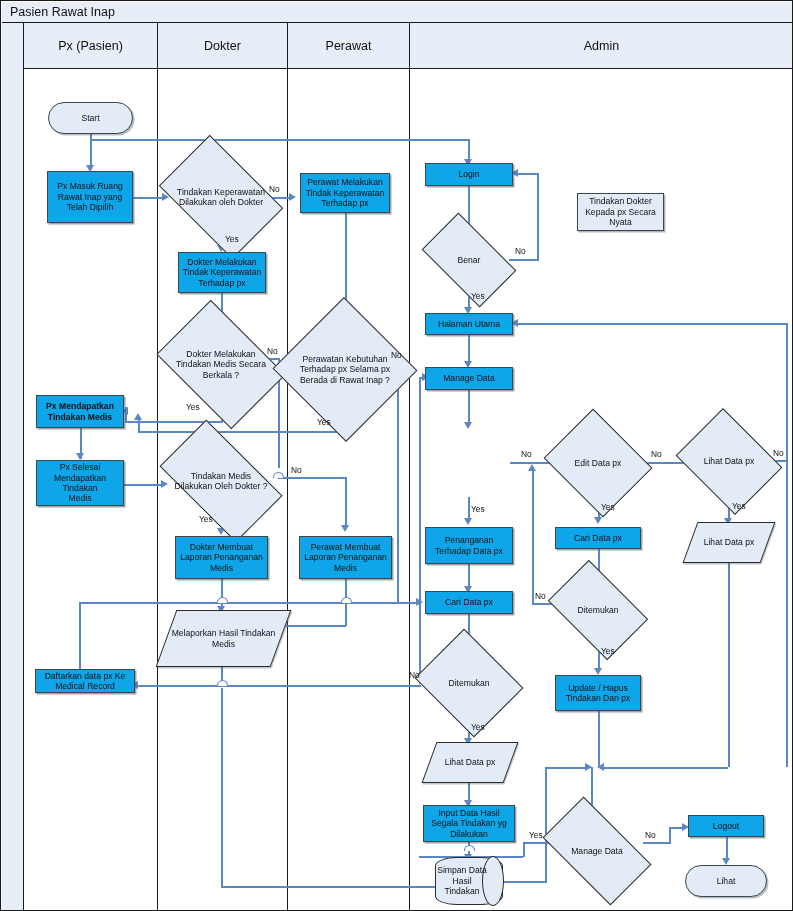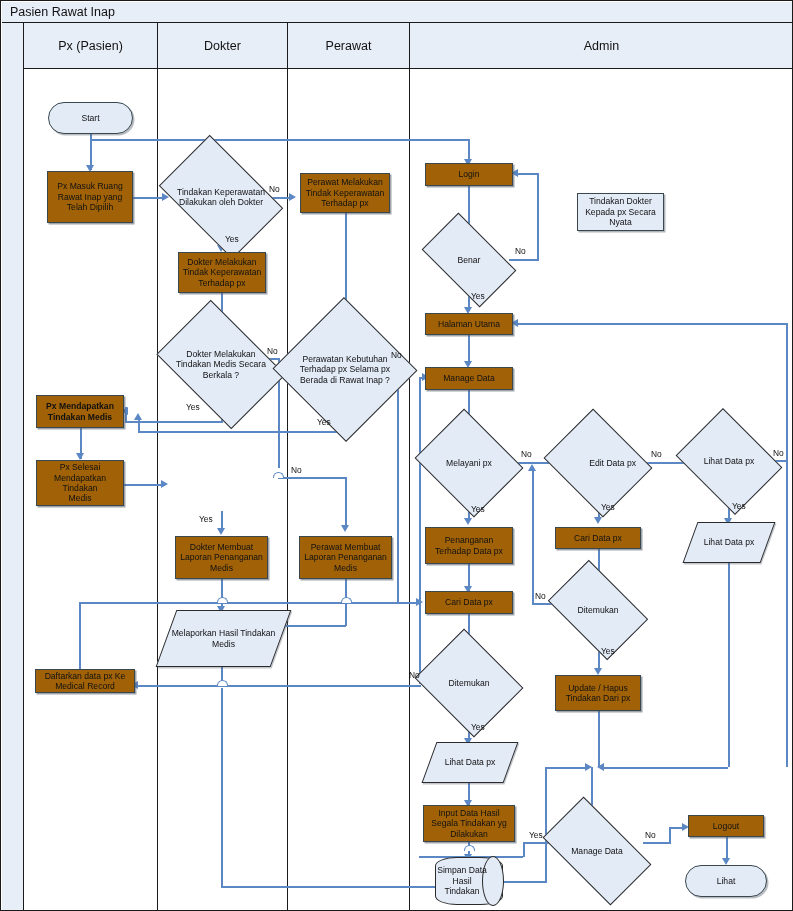--- a/index.html
+++ b/index.html
@@ -19,21 +19,21 @@
       box-sizing:border-box;display:flex;align-items:center;justify-content:center;
       font-size:12.5px;color:#111;}
   .lane-body{position:absolute;top:68px;height:842px;background:#ffffff;
       border-right:1.5px solid #1a1a1a;box-sizing:border-box;}
   .lane-body.last,.lane-head.last{border-right:none;}
 
   
   .shape{position:absolute;box-sizing:border-box;display:flex;align-items:center;
       justify-content:center;text-align:center;color:#111;font-size:8.6px;line-height:1.22;
       z-index:6;}
-  .proc{background:#a16207;border:1.2px solid #39484f;
+  .proc{background:#0ea5e9;border:1.2px solid #39484f;
       box-shadow:1.5px 1.5px 0 rgba(80,90,100,.55);}
   .term{background:#e3ebf7;border:1.2px solid #39484f;border-radius:18px;
       box-shadow:1.5px 1.5px 0 rgba(80,90,100,.4);}
   .note{background:#e3ebf7;border:1.2px solid #39484f;
       box-shadow:1.5px 1.5px 0 rgba(80,90,100,.45);}
   .dec{background:transparent;border:none;}
   .dec .decbg{position:absolute;inset:0;background:#e3ebf7;border:1.2px solid #2b2b2b;
       transform:rotate(45deg);transform-origin:center;box-sizing:border-box;}
   .dec .dectxt{position:relative;z-index:2;padding:0 4px;}
   .io{background:transparent;border:none;}
@@ -286,20 +286,24 @@
     <div class="dectxt">Tindakan Keperawatan Dilakukan oleh Dokter</div>
   </div>
 
   <div class="shape proc" style="left:177px;top:251px;width:88px;height:41px;padding:2px 3px;">Dokter Melakukan Tindak Keperawatan Terhadap px</div>
 
   <div class="shape dec" style="left:167px;top:325px;width:106px;height:77px;">
     <div class="decbg"></div>
     <div class="dectxt">Dokter Melakukan Tindakan Medis Secara Berkala ?</div>
   </div>
 
+  <div class="shape dec" style="left:166px;top:447px;width:108px;height:66px;">
+    <div class="decbg"></div>
+    <div class="dectxt">Tindakan Medis Dilakukan Oleh Dokter ?</div>
+  </div>
 
   <div class="shape proc" style="left:174px;top:535px;width:93px;height:43px;padding:2px 3px;">Dokter Membuat Laporan Penanganan Medis</div>
 
   <div class="shape io" style="left:165px;top:609px;width:115px;height:57px;">
     <div class="iobg"></div>
     <div class="iotxt">Melaporkan Hasil Tindakan Medis</div>
   </div>
 
   <div class="shape proc" style="left:299px;top:172px;width:90px;height:40px;padding:2px 3px;">Perawat Melakukan Tindak Keperawatan Terhadap px</div>
 
@@ -316,24 +320,20 @@
 
   <div class="shape dec" style="left:427px;top:233px;width:82px;height:52px;">
     <div class="decbg"></div>
     <div class="dectxt">Benar</div>
   </div>
 
   <div class="shape proc" style="left:424px;top:312px;width:88px;height:22px;">Halaman Utama</div>
 
   <div class="shape proc" style="left:424px;top:366px;width:88px;height:23px;">Manage Data</div>
 
-  <div class="shape dec" style="left:426px;top:427px;width:84px;height:70px;">
-    <div class="decbg"></div>
-    <div class="dectxt">Melayani px</div>
-  </div>
 
   <div class="shape proc" style="left:424px;top:526px;width:88px;height:37px;padding:2px 3px;">Penanganan Terhadap Data px</div>
 
   <div class="shape proc" style="left:424px;top:590px;width:88px;height:23px;">Cari Data px</div>
 
   <div class="shape dec" style="left:426px;top:647px;width:84px;height:70px;">
     <div class="decbg"></div>
     <div class="dectxt">Ditemukan</div>
   </div>
 
@@ -343,21 +343,21 @@
   </div>
 
   <div class="shape proc" style="left:422px;top:804px;width:92px;height:37px;padding:2px 3px;">Input Data Hasil Segala Tindakan yg Dilakukan</div>
 
   <div class="shape db" style="left:434px;top:856px;width:68px;height:48px;">
     <div class="dbbg"></div>
     <div class="dbcap"></div>
     <div class="dbtxt" style="padding-right:14px;">Simpan Data Hasil Tindakan</div>
   </div>
 
-  <div class="shape dec" style="left:555px;top:427px;width:84px;height:70px;justify-content:flex-end;">
+  <div class="shape dec" style="left:555px;top:427px;width:84px;height:70px;">
     <div class="decbg"></div>
     <div class="dectxt">Edit Data px</div>
   </div>
 
   <div class="shape proc" style="left:554px;top:526px;width:86px;height:22px;">Cari Data px</div>
 
   <div class="shape dec" style="left:555px;top:580px;width:84px;height:58px;">
     <div class="decbg"></div>
     <div class="dectxt">Ditemukan</div>
   </div>

